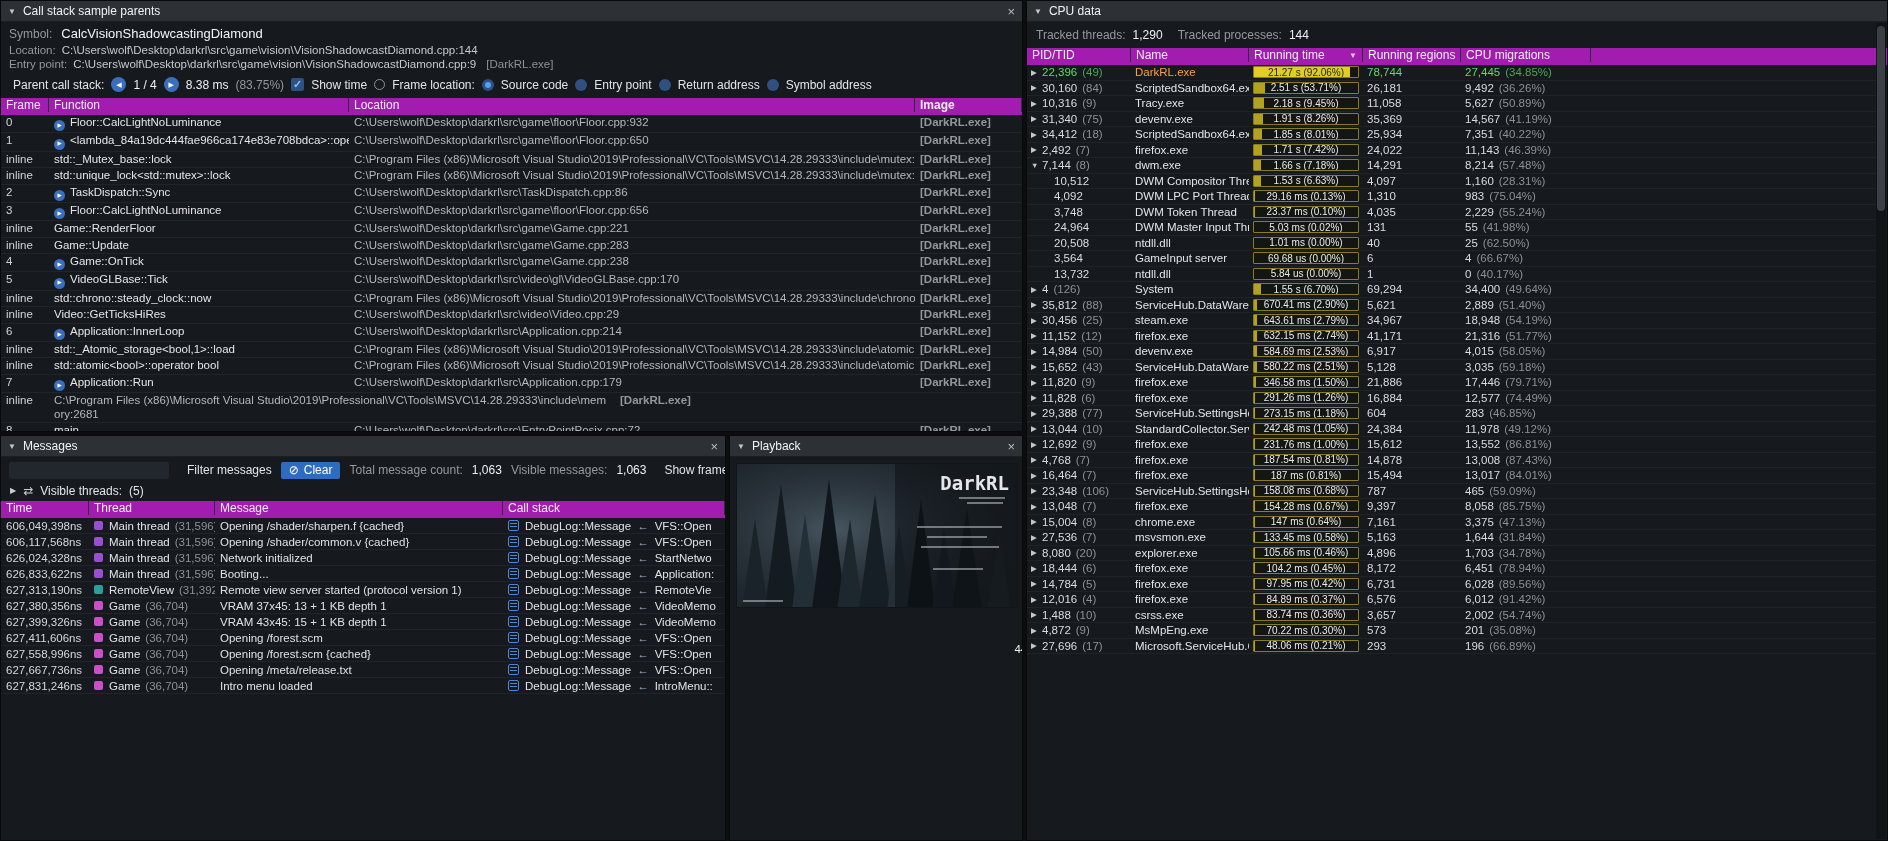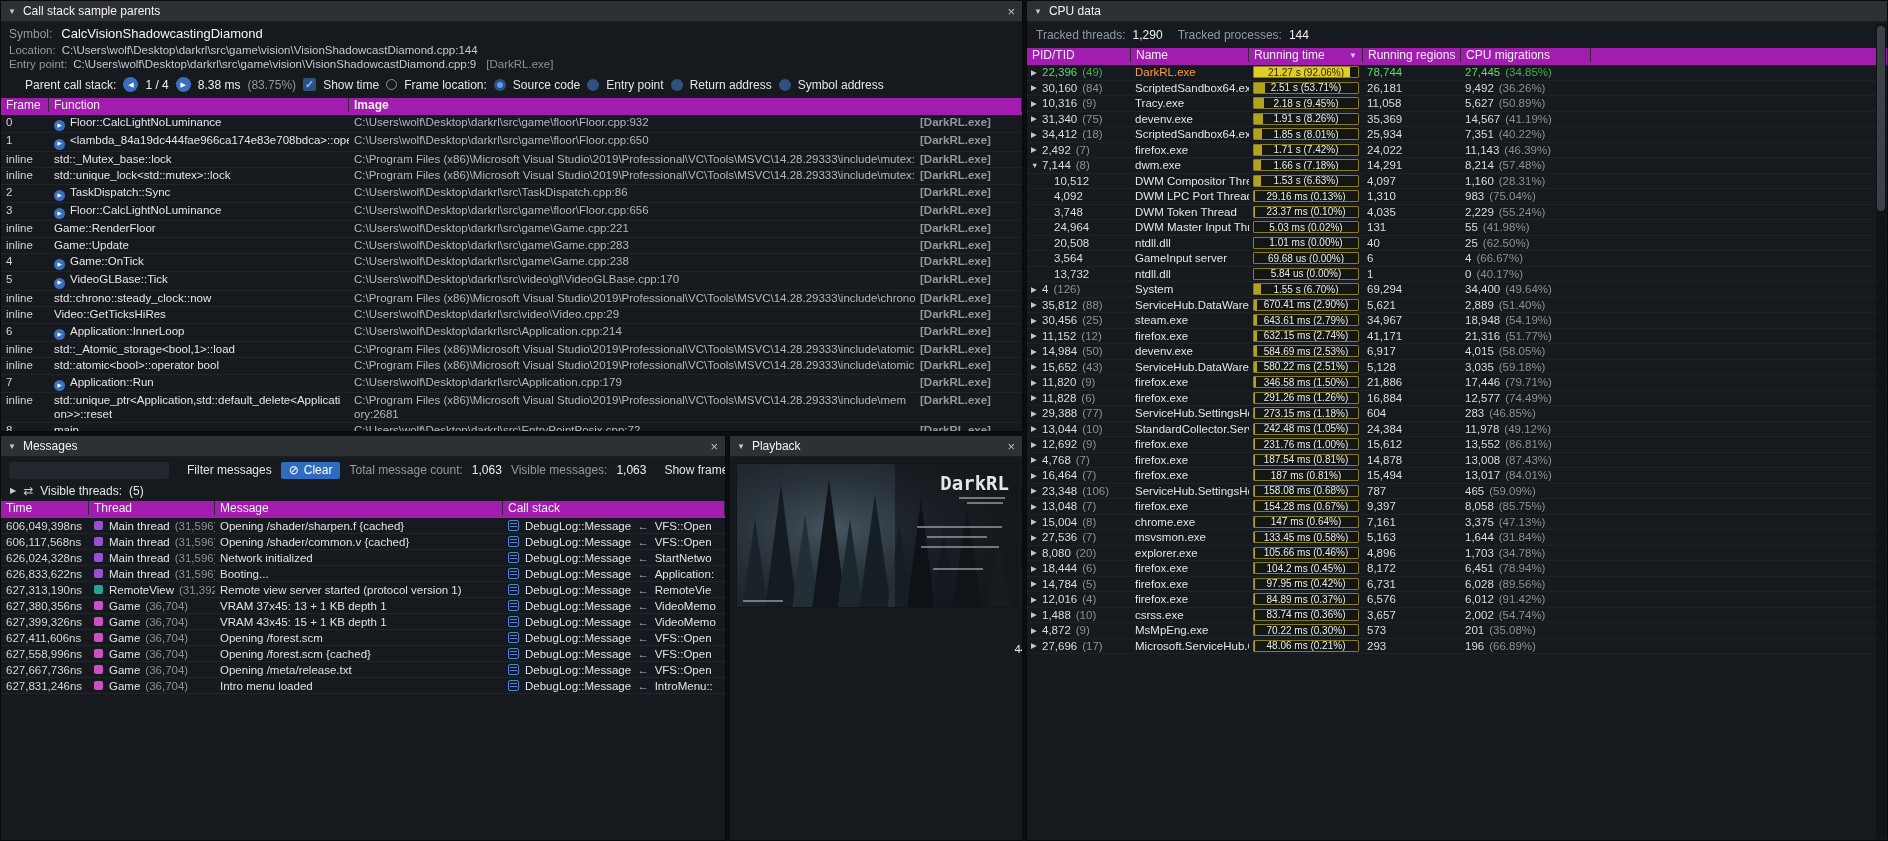--- a/index.html
+++ b/index.html
@@ -36,21 +36,21 @@
   .close-glyph { margin-left: auto; color: #b9bcc0; font-size: 13px; cursor: default; }
 
   
   .cs-head { padding: 3px 8px 0 8px; flex: 0 0 auto; }
   .lbl { color: #94999e; }
   .symbol-line { display:flex; align-items: baseline; gap: 9px; margin: 1px 0 3px; font-size: 12px; }
   .symbol-name { font-size: 13px; color: #f3f5f7; }
   .path-line { font-size: 11.5px; color: #c6cace; margin: 2px 0; white-space: nowrap; overflow: hidden; }
   .path-line .lbl { margin-right: 6px; margin-top: 24px; }
   .img-tag { color: #8d9196; margin-left: 10px; }
-  .controls { display:flex; align-items:center; gap: 7px; font-size: 12px; margin: 7px 16px 6px; white-space: nowrap; }
+  .controls { display:flex; align-items:center; gap: 7px; font-size: 12px; margin: 7px 4px 6px; white-space: nowrap; }
   .circle-btn {
     width: 15px; height: 15px; border-radius: 50%;
     background: #3a6fbe; color:#fff; font-size: 7px;
     display:flex; align-items:center; justify-content:center;
   }
   .checkbox {
     width: 13px; height: 13px; border-radius: 2px;
     background: #30517f;
     display:flex; align-items:center; justify-content:center;
     font-size: 11px; color: #79c0ff; font-weight: bold;
@@ -202,20 +202,21 @@
       <span>Entry point</span>
       <span class="radio"></span>
       <span>Return address</span>
       <span class="radio"></span>
       <span>Symbol address</span>
     </div>
   </div>
   <div class="table-header">
     <div class="th c-frame">Frame</div>
     <div class="th c-fn">Function</div>
+    <div class="th c-loc">Location</div>
     <div class="th c-img" style="flex:1">Image</div>
   </div>
   <div class="tbody" id="cs-body">
       <div class="cs-row">
         <div class="cell c-frame">0</div>
         <div class="cell c-fn"><span class="fn-icon">▶</span>Floor::CalcLightNoLuminance</div>
         <div class="cell c-loc">C:\Users\wolf\Desktop\darkrl\src\game\floor\Floor.cpp:932</div>
         <div class="cell c-img">[DarkRL.exe]</div>
       </div>
       <div class="cs-row">
@@ -303,21 +304,20 @@
         <div class="cell c-img">[DarkRL.exe]</div>
       </div>
       <div class="cs-row">
         <div class="cell c-frame">7</div>
         <div class="cell c-fn"><span class="fn-icon">▶</span>Application::Run</div>
         <div class="cell c-loc">C:\Users\wolf\Desktop\darkrl\src\Application.cpp:179</div>
         <div class="cell c-img">[DarkRL.exe]</div>
       </div>
       <div class="cs-row wrap">
         <div class="cell c-frame">inline</div>
-        <div class="cell c-fn">std::unique_ptr&lt;Application,std::default_delete&lt;Application&gt;&gt;::reset</div>
         <div class="cell c-loc">C:\Program Files (x86)\Microsoft Visual Studio\2019\Professional\VC\Tools\MSVC\14.28.29333\include\memory:2681</div>
         <div class="cell c-img">[DarkRL.exe]</div>
       </div>
       <div class="cs-row">
         <div class="cell c-frame">8</div>
         <div class="cell c-fn">main</div>
         <div class="cell c-loc">C:\Users\wolf\Desktop\darkrl\src\EntryPointPosix.cpp:72</div>
         <div class="cell c-img">[DarkRL.exe]</div>
       </div>
     </div>

